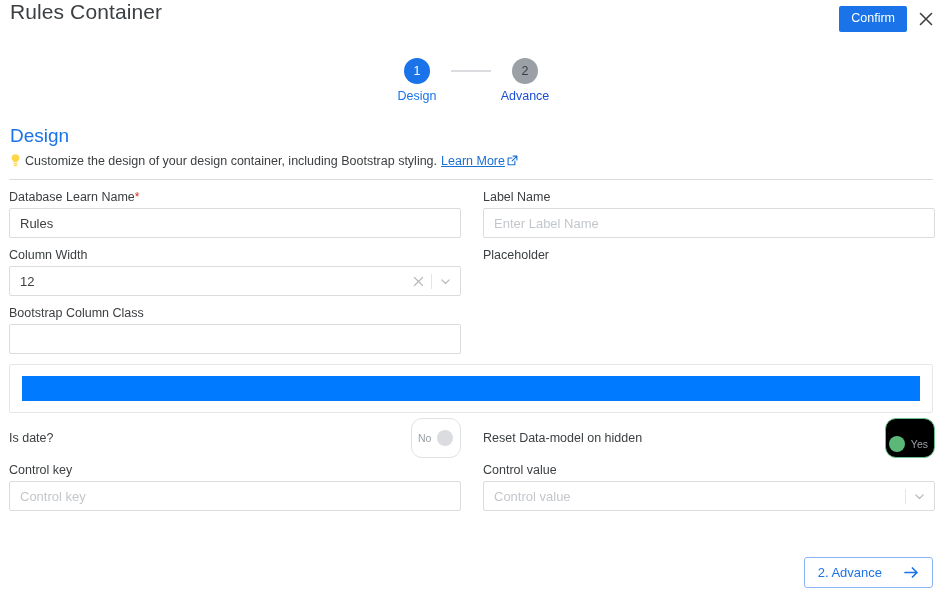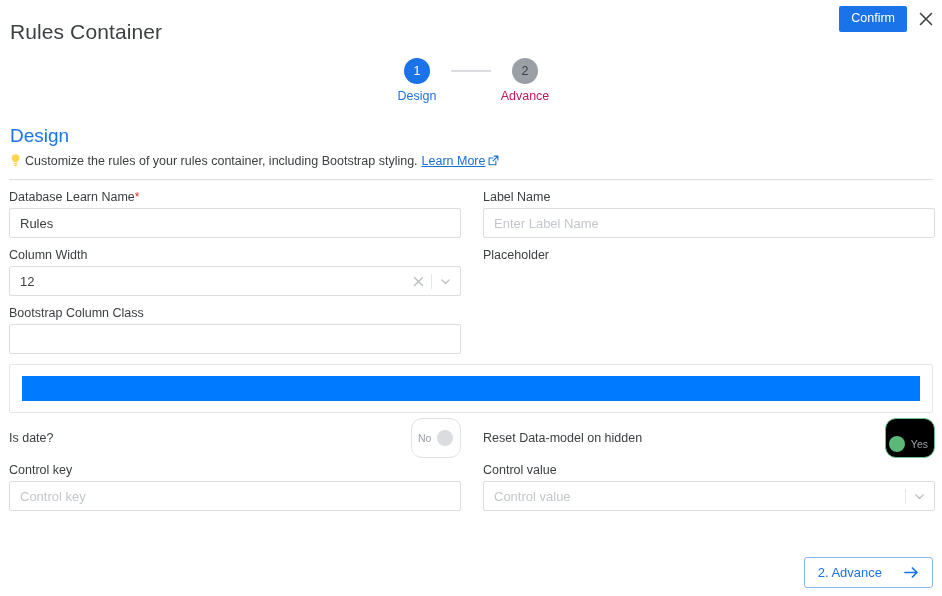--- a/index.html
+++ b/index.html
@@ -18,21 +18,21 @@
 
   
   .header {
     position: relative;
     height: 40px;
     padding: 6px 0 0 0;
   }
   .page-title {
     position: absolute;
     left: 10px;
-    top: 20px;
+    top: 0;
     font-size: 21px;
     font-weight: 400;
     color: #3c4043;
     letter-spacing: 0.1px;
   }
   .header-actions {
     position: absolute;
     right: 8px;
     top: 6px;
     display: flex;
@@ -81,21 +81,21 @@
     color: #ffffff;
     font-weight: 400;
   }
   .step-circle.active { background: #1a73e8; }
   .step-circle.inactive { background: #9aa0a6; color: #3c4043; }
   .step-label {
     margin-top: 5px;
     font-size: 12.5px;
   }
   .step-label.active { color: #1a73e8; }
-  .step-label.inactive { color: #be185d; }
+  .step-label.inactive { color: #1d4ed8; }
   .step-connector {
     height: 2px;
     width: 40px;
     background: #dadce0;
     margin-top: 12px;
   }
 
   
   .section-title {
     margin: 22px 0 0 10px;
@@ -308,21 +308,21 @@
 </div>
 
 <div class="section-title">Design</div>
 
 <div class="hint-row">
   <svg class="bulb-icon" viewBox="0 0 14 16">
     <path d="M7 1.2c-2.4 0-4.2 1.8-4.2 4 0 1.5.8 2.4 1.5 3.2.4.5.6.9.7 1.4h4c.1-.5.3-.9.7-1.4.7-.8 1.5-1.7 1.5-3.2 0-2.2-1.8-4-4.2-4z" fill="#ffd54a"></path>
     <rect x="5" y="10.8" width="4" height="1.5" fill="#ffd54a"></rect>
     <rect x="5.4" y="12.9" width="3.2" height="1.4" rx="0.7" fill="#ffd54a"></rect>
   </svg>
-  <span class="hint-text">Customize the rules of your rules container, including Bootstrap styling.</span>
+  <span class="hint-text">Customize the design of your design container, including Bootstrap styling.</span>
   <a class="learn-more" href="#"><span>Learn More</span><svg class="ext-icon" viewBox="0 0 12 12">
         <path d="M1.2 3.2h4.2M1.2 3.2v7.4h7.4V6.6" stroke="#1a6fd4" stroke-width="1.2" fill="none" stroke-linecap="round" stroke-linejoin="round"></path>
         <path d="M6.6 1.2h4.2v4.2M10.8 1.2 5.6 6.4" stroke="#1a6fd4" stroke-width="1.2" fill="none" stroke-linecap="round" stroke-linejoin="round"></path>
       </svg></a>
 </div>
 
 <div class="divider"></div>
 
 <div class="form">
 

